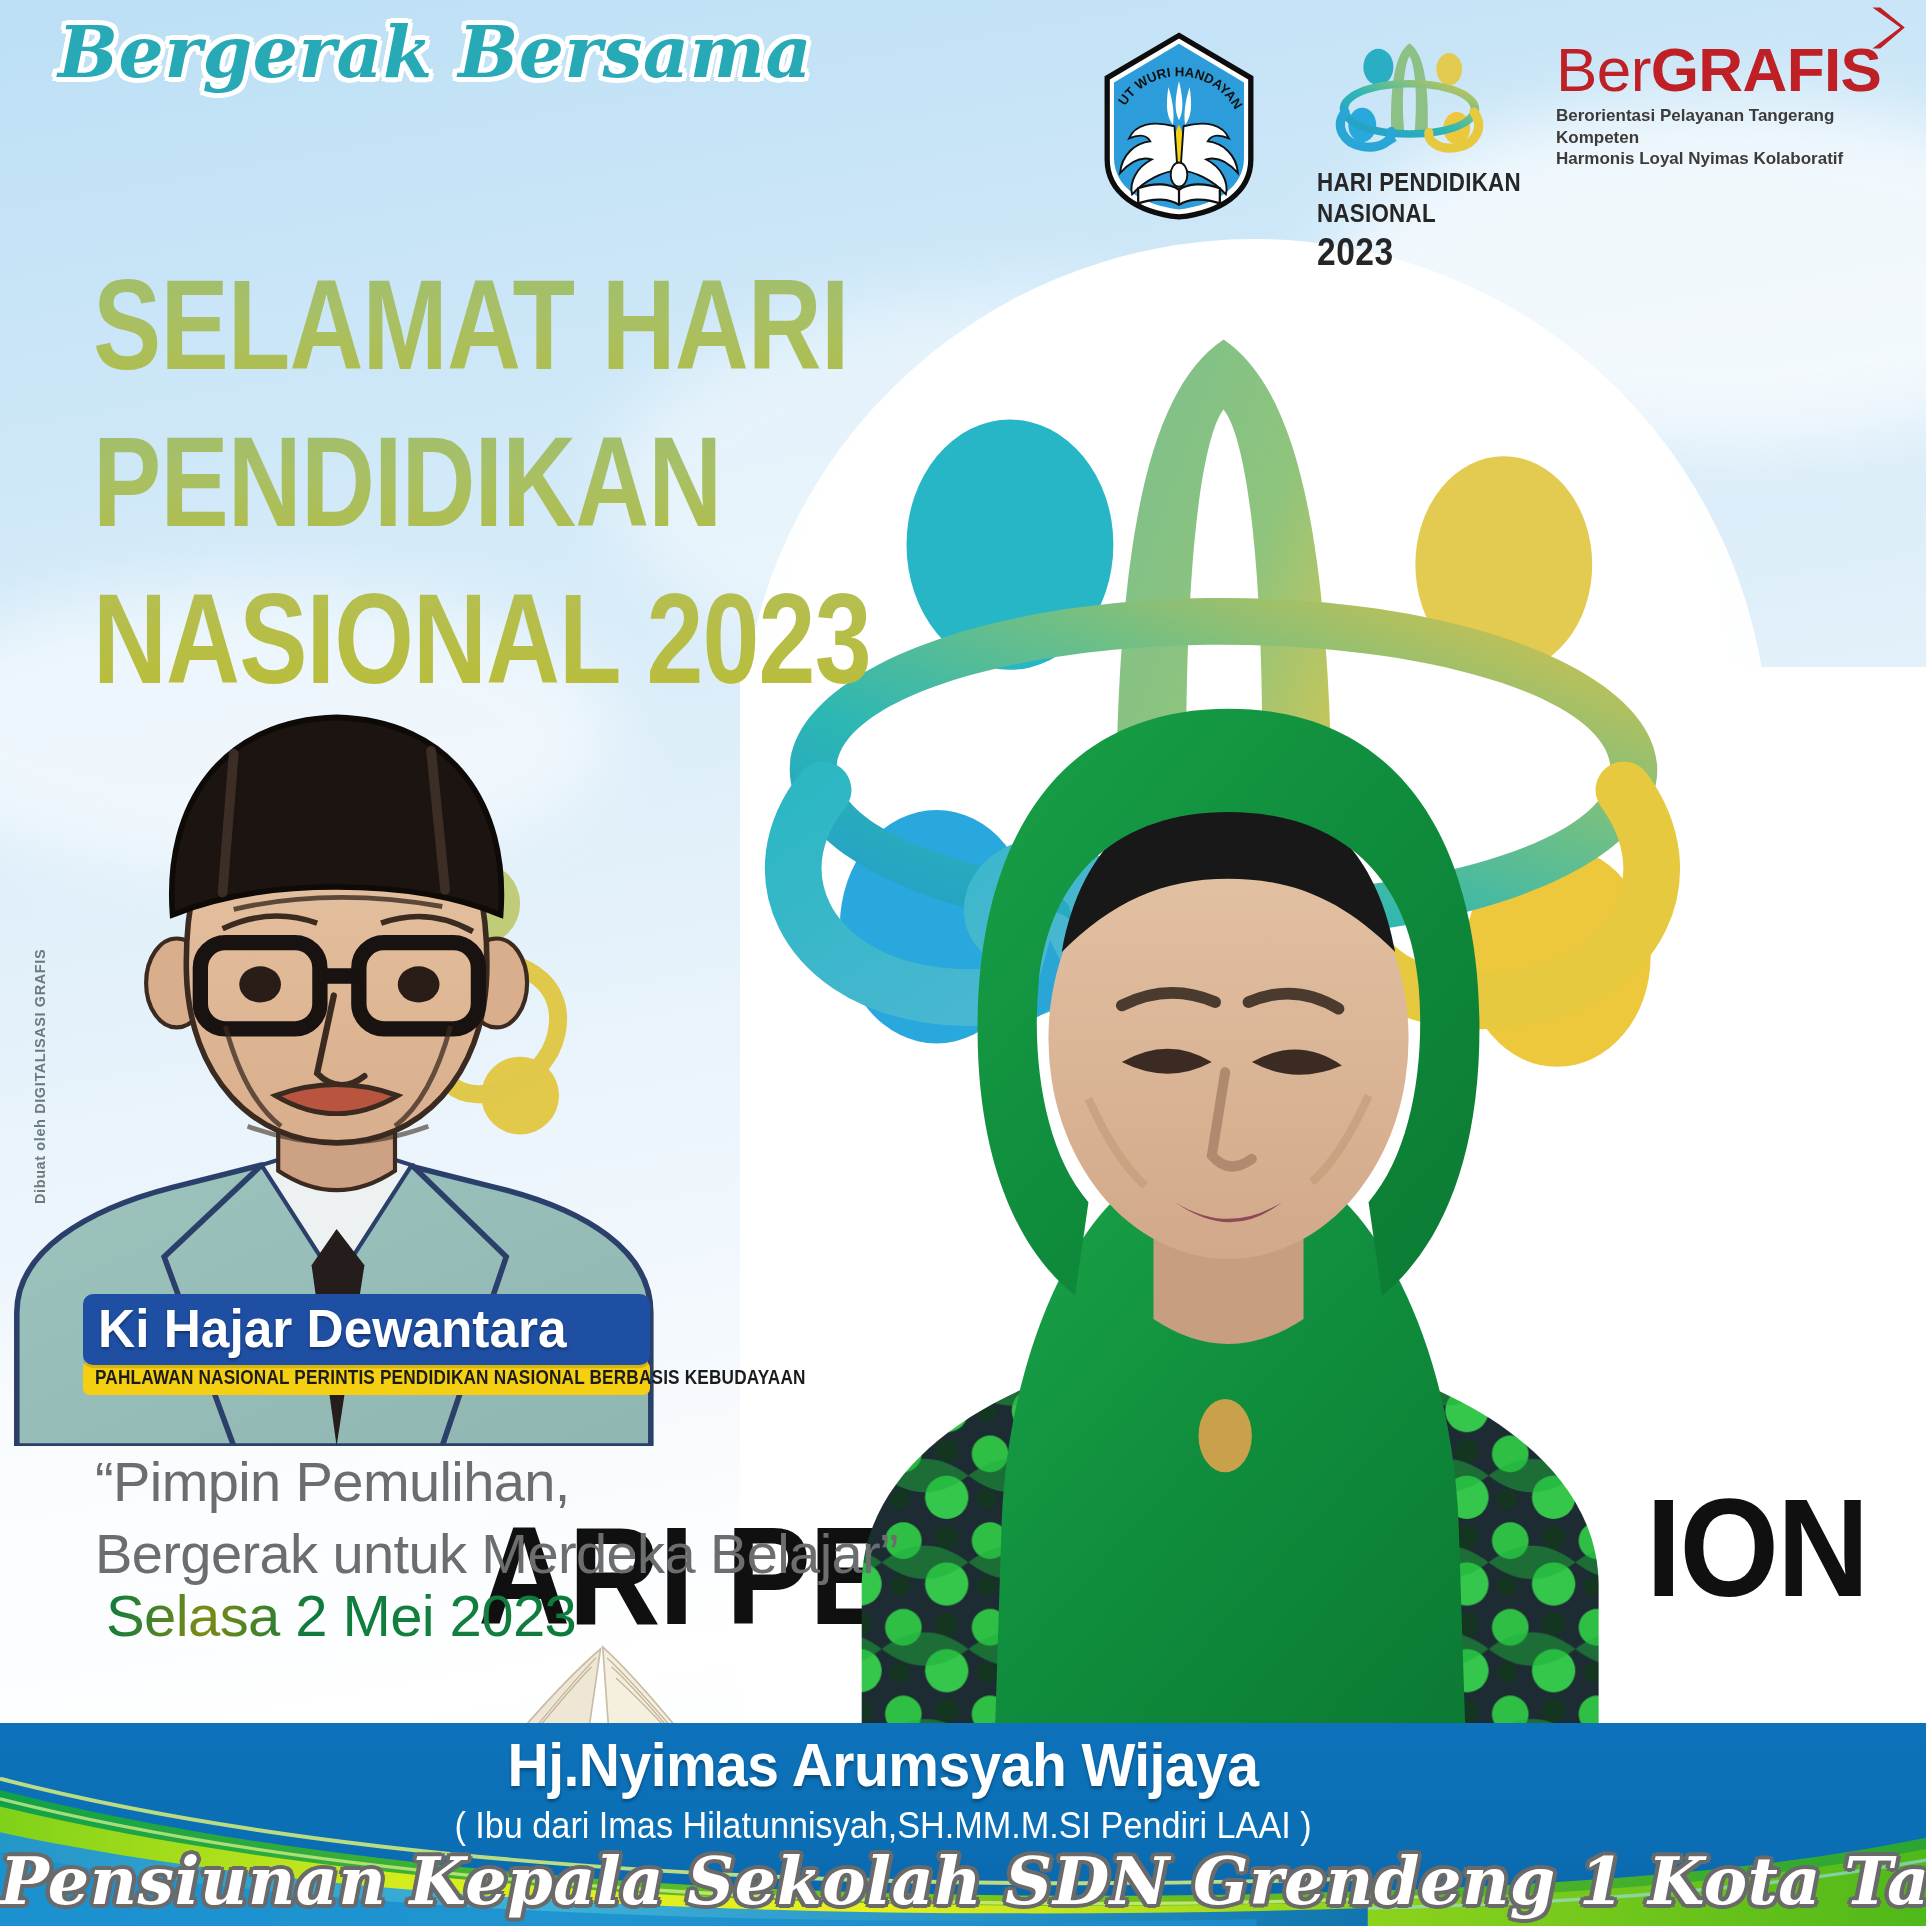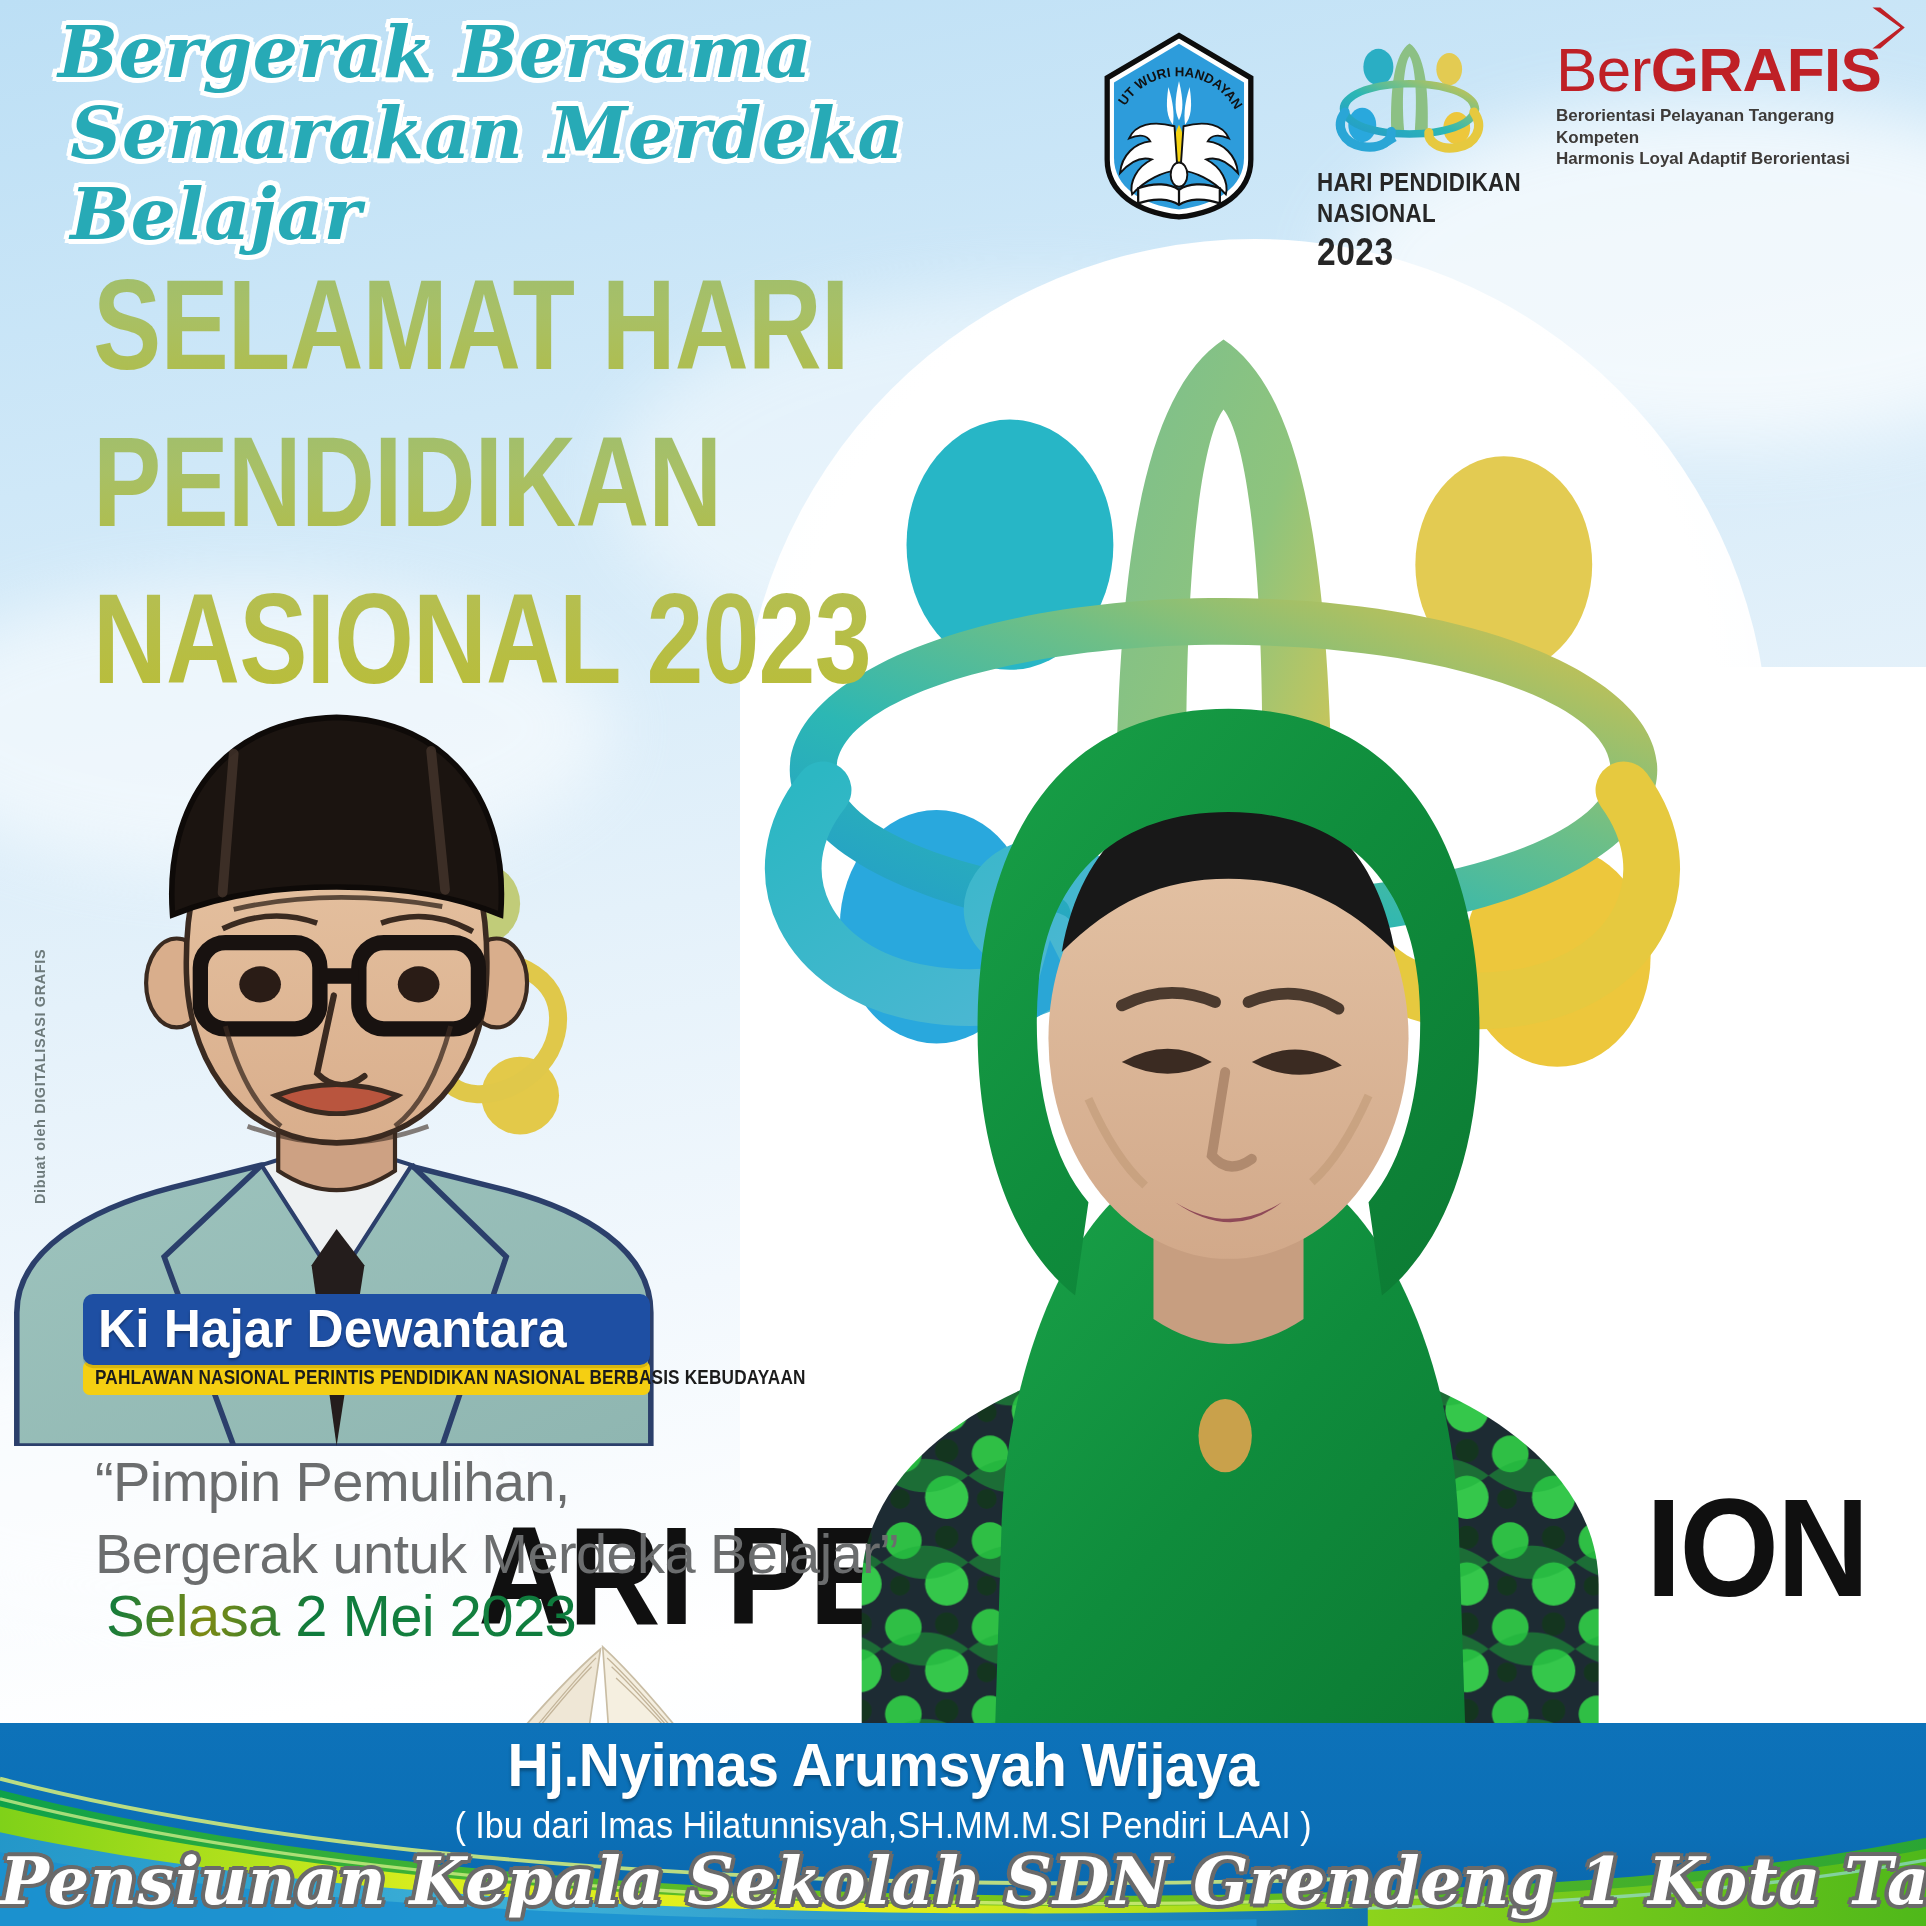--- a/index.html
+++ b/index.html
@@ -292,21 +292,20 @@
 
       <path d="M176 268 q16 36 34 52" stroke="#c09977" stroke-width="5" fill="none" opacity=".6"></path>
       <path d="M344 266 q-16 36 -34 52" stroke="#c09977" stroke-width="5" fill="none" opacity=".6"></path>
 
       <ellipse cx="258" cy="470" rx="16" ry="22" fill="#c9a14b"></ellipse>
     </svg>
   </div>
 
   <div class="script-head">
     <span class="l1">Bergerak Bersama</span>
-    <span class="l2">Semarakan Merdeka Belajar</span>
   </div>
 
   <div class="main-head">
     <span class="ln l1">SELAMAT HARI</span>
     <span class="ln l2">PENDIDIKAN</span>
     <span class="ln l3">NASIONAL 2023</span>
   </div>
 
   <div class="emblem">
     <svg viewBox="0 0 220 250" xmlns="http://www.w3.org/2000/svg">
@@ -368,21 +367,21 @@
   </div>
 
   <div class="akhlak">
     <div class="word"><span class="light">Ber</span><span>GRAFIS</span>
       <svg class="chev" viewBox="0 0 70 82" xmlns="http://www.w3.org/2000/svg">
         <path d="M8 4 L58 40 L8 78 L22 78 L66 40 L22 4 Z" fill="#bf2026"></path>
       </svg>
     </div>
     <div class="sub">
       <div>Berorientasi Pelayanan Tangerang Kompeten</div>
-      <div>Harmonis Loyal Adaptif Berorientasi</div>
+      <div>Harmonis Loyal Nyimas Kolaboratif</div>
     </div>
   </div>
 
   <div class="khd">
     <svg viewBox="0 0 520 548" xmlns="http://www.w3.org/2000/svg">
       <defs>
         <linearGradient id="suit" x1="0" y1="0" x2="1" y2="1">
           <stop offset="0" stop-color="#9dc3bd"></stop>
           <stop offset="1" stop-color="#8fb6b1"></stop>
         </linearGradient>

